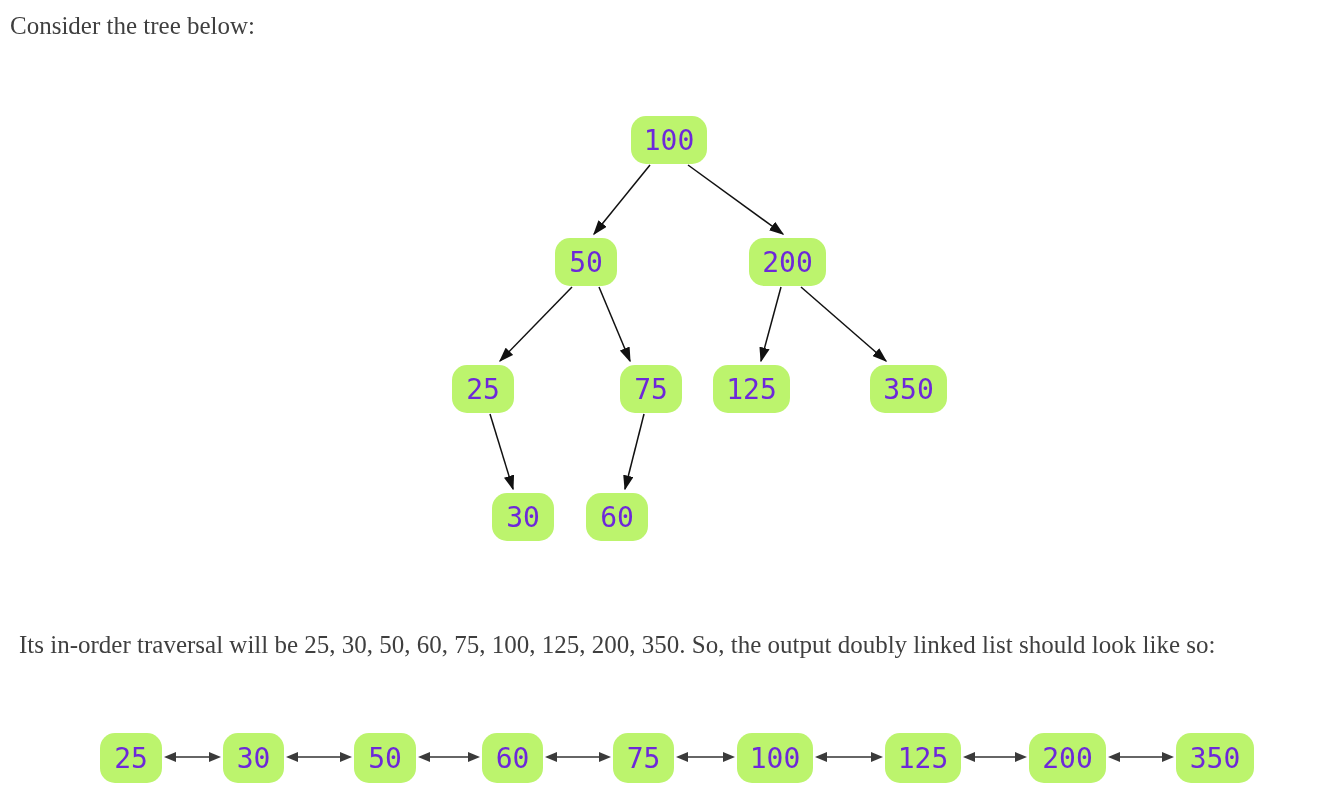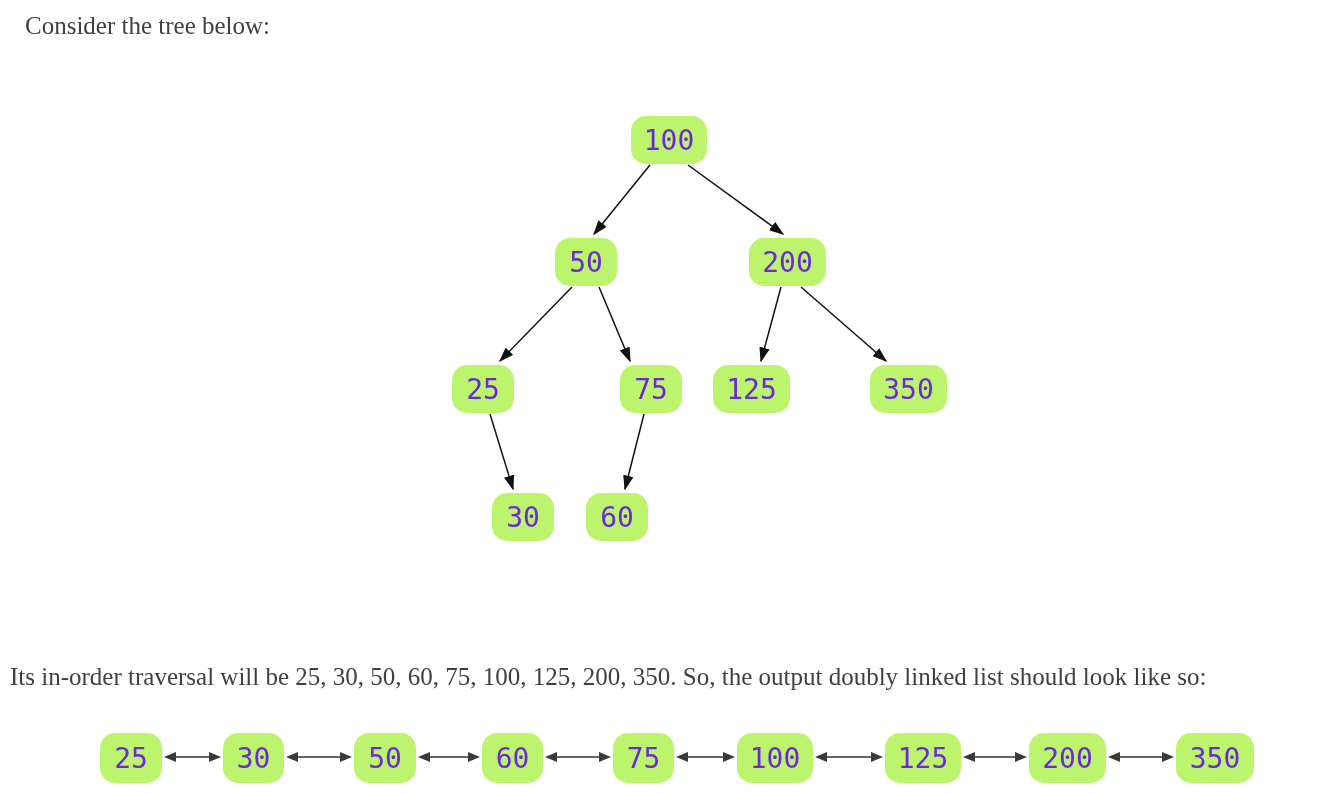--- a/index.html
+++ b/index.html
@@ -13,22 +13,22 @@
     font-family: "Liberation Serif", serif;
   }
   .para {
     position: absolute;
     margin: 0;
     font-size: 25px;
     line-height: 1.25;
     color: #3f3f3f;
     white-space: nowrap;
   }
-  #intro-text { left: 25px; top: 10px; }
-  #explanation-text { left: 10px; top: 629px; margin-top: 32px; }
+  #intro-text { left: 10px; top: 10px; }
+  #explanation-text { left: 19px; top: 629px; }
 
   .edges-svg {
     position: absolute;
     left: 0; top: 0;
     width: 1334px; height: 580px;
     pointer-events: none;
   }
   .edges-svg line { stroke: #111111; stroke-width: 1.5; }
 
   .gnode {

